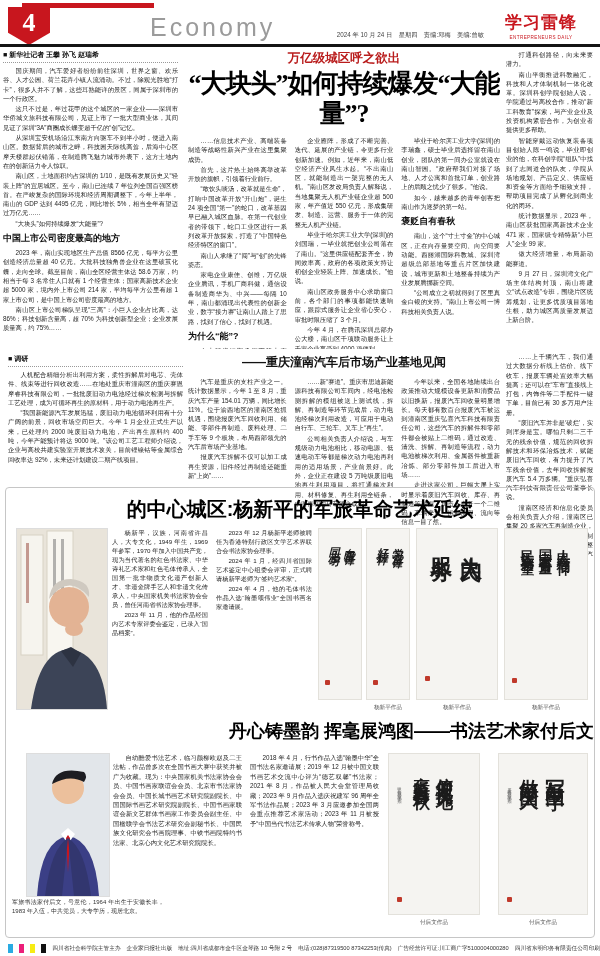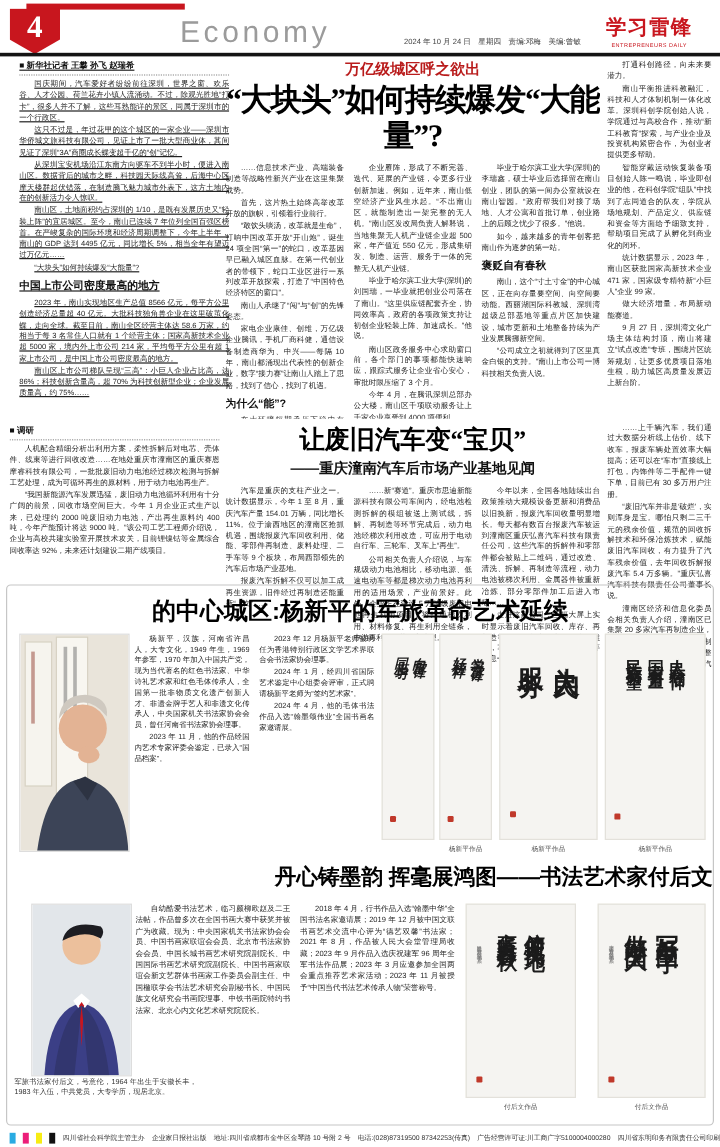--- a/index.html
+++ b/index.html
@@ -18,21 +18,21 @@
   .hdr-logo .cn{color:#c8161e;font-size:17px;font-weight:bold;font-family:"Liberation Serif",serif;letter-spacing:1px;}
   .hdr-logo .en{color:#c8161e;font-size:4.6px;letter-spacing:.4px;margin-top:1px;}
   .hdr-rule{position:absolute;left:0;top:44px;width:600px;height:3px;background:#141414;}
   
   .p{font-size:6.3px;line-height:9.3px;text-align:justify;text-indent:2em;margin:0 0 1px;color:#242424;}
   .subhead{font-size:9px;font-weight:bold;color:#111;margin:4px 0 3px;text-indent:0;}
   .marker{font-size:7px;font-weight:bold;color:#111;border-bottom:1px dotted #999;padding-bottom:2px;margin-bottom:3px;}
   .cols{display:flex;gap:8px;}
   .col{flex:1;overflow:hidden;}
   
-  .a1-side{position:absolute;left:16px;top:50px;width:175px;height:299px;overflow:hidden;text-decoration:underline;}
+  .a1-side{position:absolute;left:3px;top:50px;width:175px;height:299px;overflow:hidden;}
   .a1-center{position:absolute;left:188px;top:50px;width:312px;height:299px;overflow:hidden;}
   .a1-kicker{text-align:center;font-size:12.5px;font-weight:bold;color:#b91c1c;}
   .a1-headline{text-align:center;font-size:26px;font-weight:900;line-height:30px;margin-top:2px;
                font-family:"Liberation Serif",serif;color:#000;letter-spacing:-1px;}
   .a1-cols{margin-top:7px;height:232px;overflow:hidden;}
   .a1-right{position:absolute;left:506px;top:50px;width:87px;height:299px;overflow:hidden;}
   
   .a2-side{position:absolute;left:8px;top:354px;width:175px;height:202px;overflow:hidden;}
   .a2-center{position:absolute;left:188px;top:352px;width:312px;height:206px;overflow:hidden;}
   .a2-headline{text-align:center;font-size:21px;font-weight:900;font-family:"Liberation Serif",serif;color:#000;}
@@ -129,21 +129,20 @@
     <p class="p">9 月 27 日，深圳湾文化广场主体结构封顶，南山将建立“试点改造”专班，围绕片区统筹规划，让更多优质项目落地生根，助力城区高质量发展迈上新台阶。</p>
   </div>
 
   <div class="a2-side">
     <div class="marker">■ 调研</div>
     <p class="p">人机配合精细分析出利用方案，柔性拆解后对电芯、壳体件、线束等进行回收改造……在地处重庆市潼南区的重庆赛恩摩睿科技有限公司，一批批废旧动力电池经过梯次检测与拆解工艺处理，成为可循环再生的原材料，用于动力电池再生产。</p>
     <p class="p">“我国新能源汽车发展迅猛，废旧动力电池循环利用有十分广阔的前景，回收市场空间巨大。今年 1 月企业正式生产以来，已处理约 2000 吨废旧动力电池，产出再生原料约 400 吨，今年产能预计将达 9000 吨。”该公司工艺工程师介绍说，企业与高校共建实验室开展技术攻关，目前锂镍钴等金属综合回收率达 92%，未来还计划建设二期产线项目。</p>
   </div>
 
   <div class="a2-center">
-    <div class="a2-headline">让废旧汽车变“宝贝”</div>
     <div class="a2-subtitle">——重庆潼南汽车后市场产业基地见闻</div>
     <div class="cols a2-cols">
       <div class="col">
         <p class="p">汽车是重庆的支柱产业之一。统计数据显示，今年 1 至 8 月，重庆汽车产量 154.01 万辆，同比增长 11%。位于渝西地区的潼南区抢抓机遇，围绕报废汽车回收利用、储能、零部件再制造、废料处理、二手车等 9 个板块，布局西部领先的汽车后市场产业基地。</p>
         <p class="p">报废汽车拆解不仅可以加工成再生资源，旧件经过再制造还能重新“上岗”……</p>
       </div>
       <div class="col">
         <p class="p">……新“赛道”。重庆市思迪新能源科技有限公司车间内，经电池检测拆解的模组被送上测试线，拆解、再制造等环节完成后，动力电池经梯次利用改造，可应用于电动自行车、三轮车、叉车上“再生”。</p>
         <p class="p">公司相关负责人介绍说，与车规级动力电池相比，移动电源、低速电动车等都是梯次动力电池再利用的适用场景，产业前景好。此外，企业正在建设 5 万吨级废旧电池再生利用项目，将打通梯次利用、材料修复、再生利用全链条，中游再利用环节随之成型。</p>
       </div>

